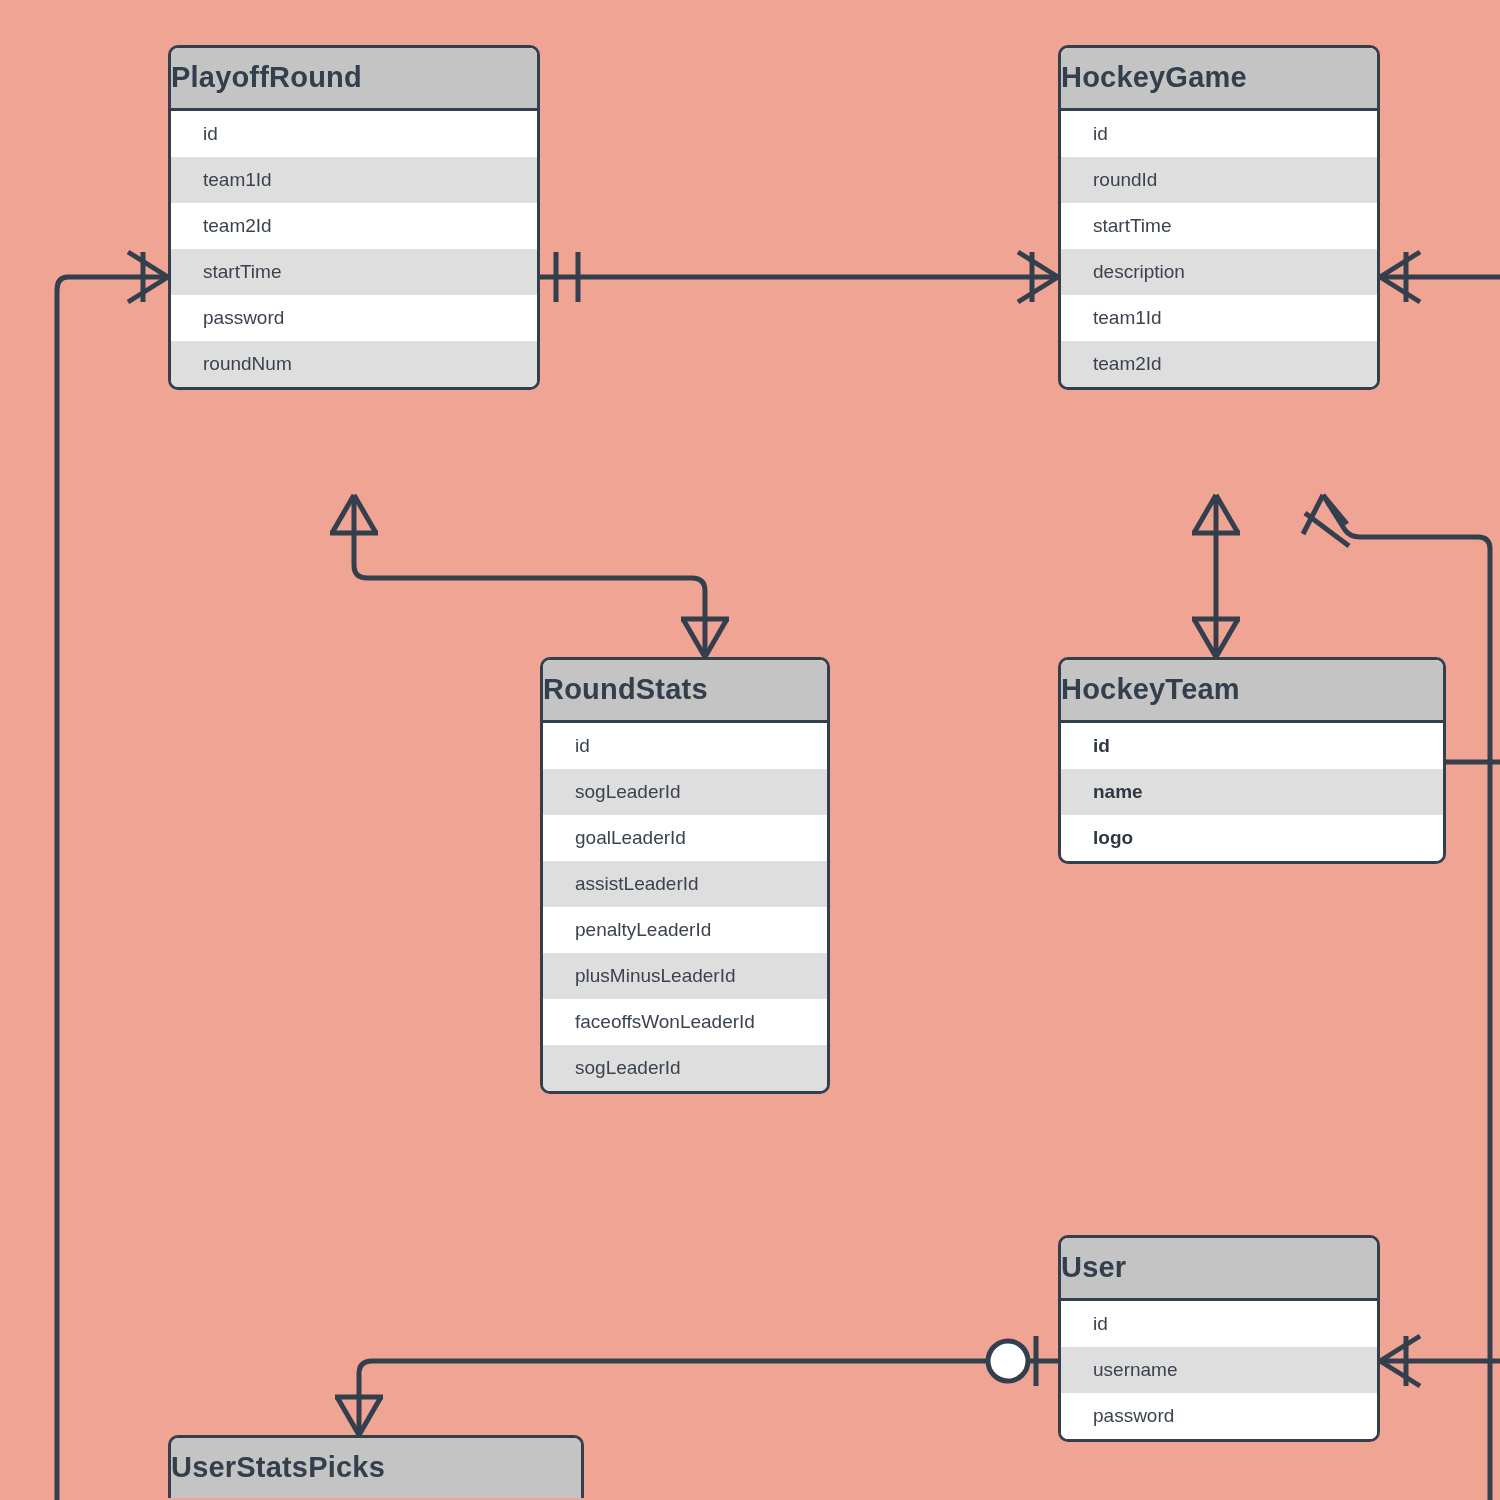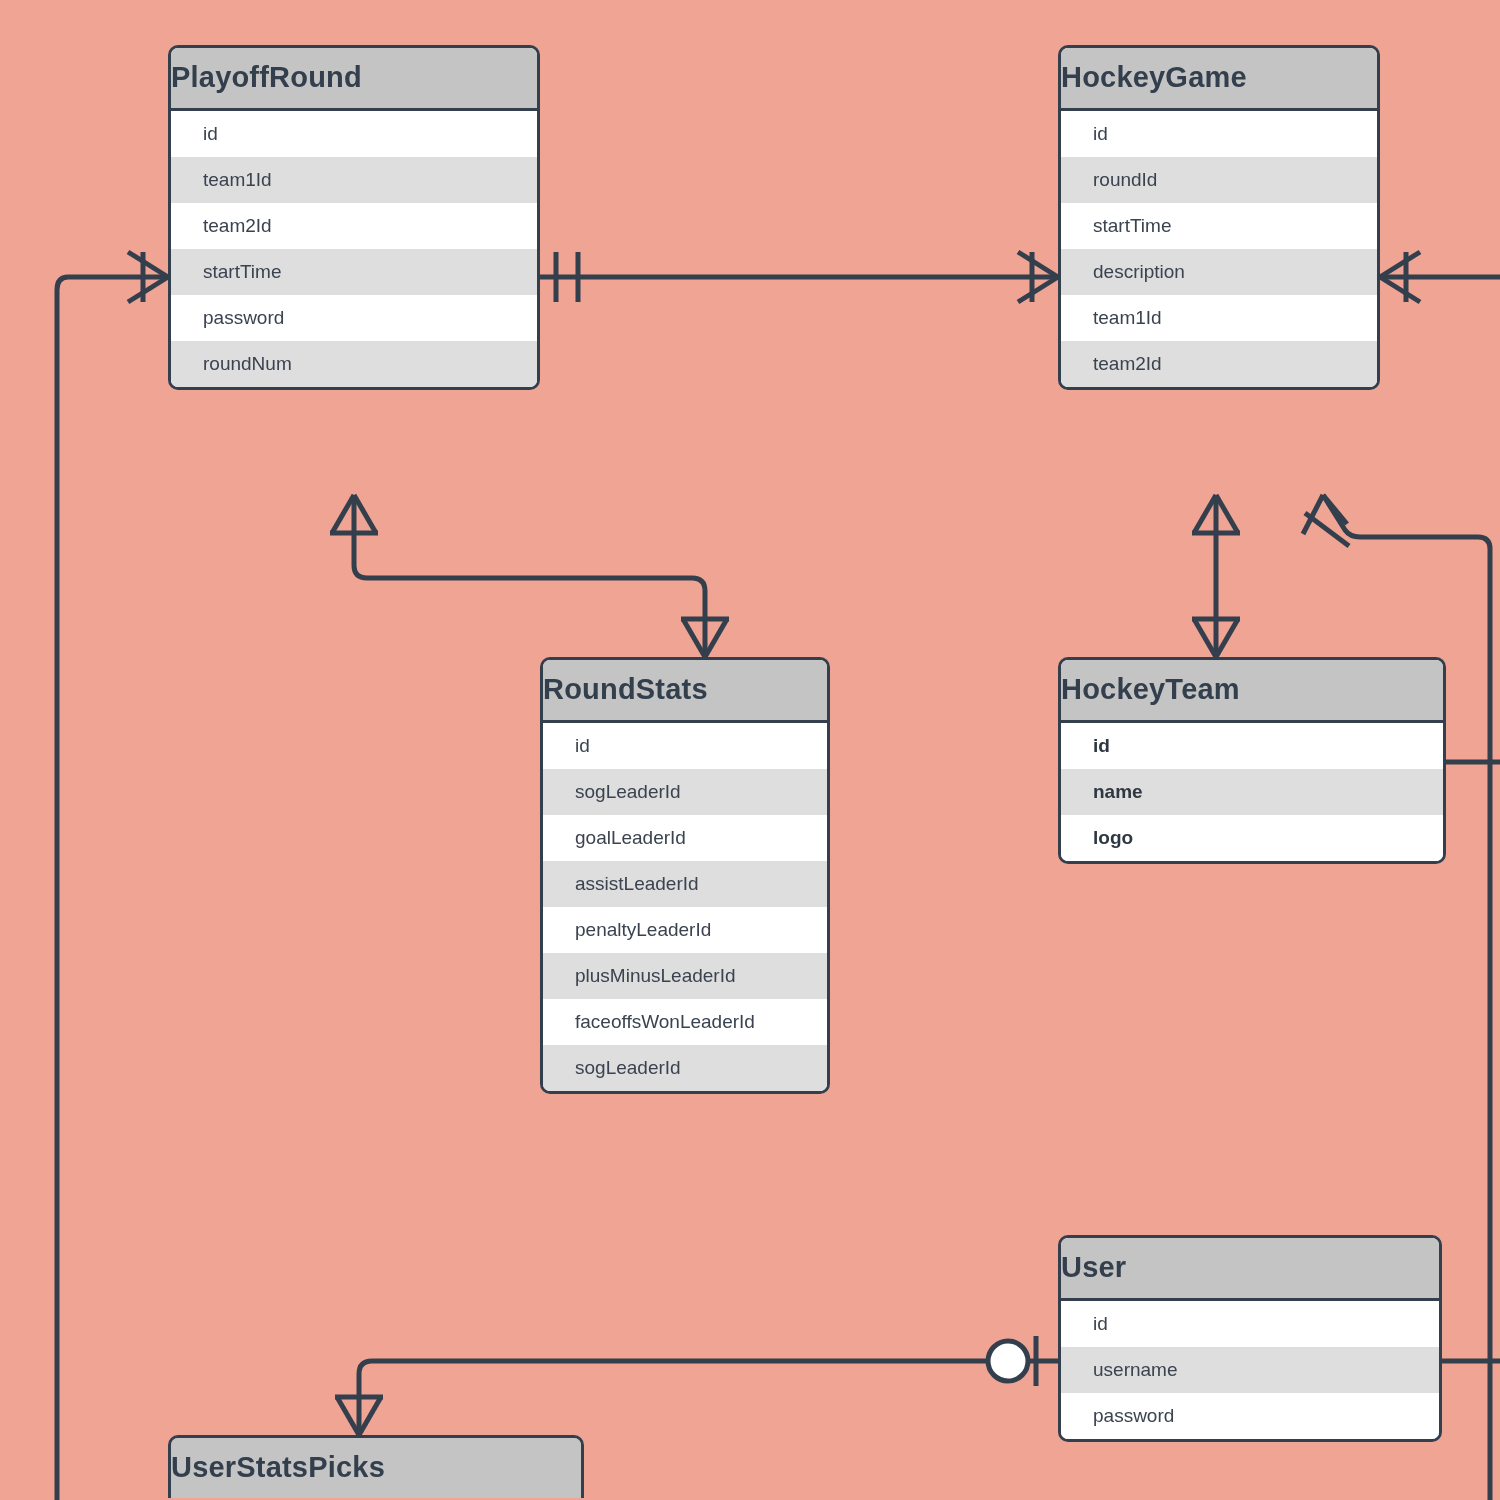--- a/index.html
+++ b/index.html
@@ -186,21 +186,21 @@
     <div class="attr alt">sogLeaderId</div>
   </div>
 
   <div class="entity" id="ent-hockeyteam" style="left:1058px; top:657px; width:388px;">
     <div class="entity-header">HockeyTeam</div>
     <div class="attr bold">id</div>
     <div class="attr alt bold">name</div>
     <div class="attr bold">logo</div>
   </div>
 
-  <div class="entity" id="ent-user" style="left:1058px; top:1235px; width:384px;">
+  <div class="entity" id="ent-user" style="left:1058px; top:1235px; width:322px;">
     <div class="entity-header">User</div>
     <div class="attr">id</div>
     <div class="attr alt">username</div>
     <div class="attr">password</div>
   </div>
 
   <div class="entity" id="ent-userstatspicks" style="left:168px; top:1435px; width:416px; background:#c4c4c4; border-bottom:none; border-radius:10px 10px 0 0;">
     <div class="entity-header" style="border-bottom:none;">UserStatsPicks</div>
   </div>
 

